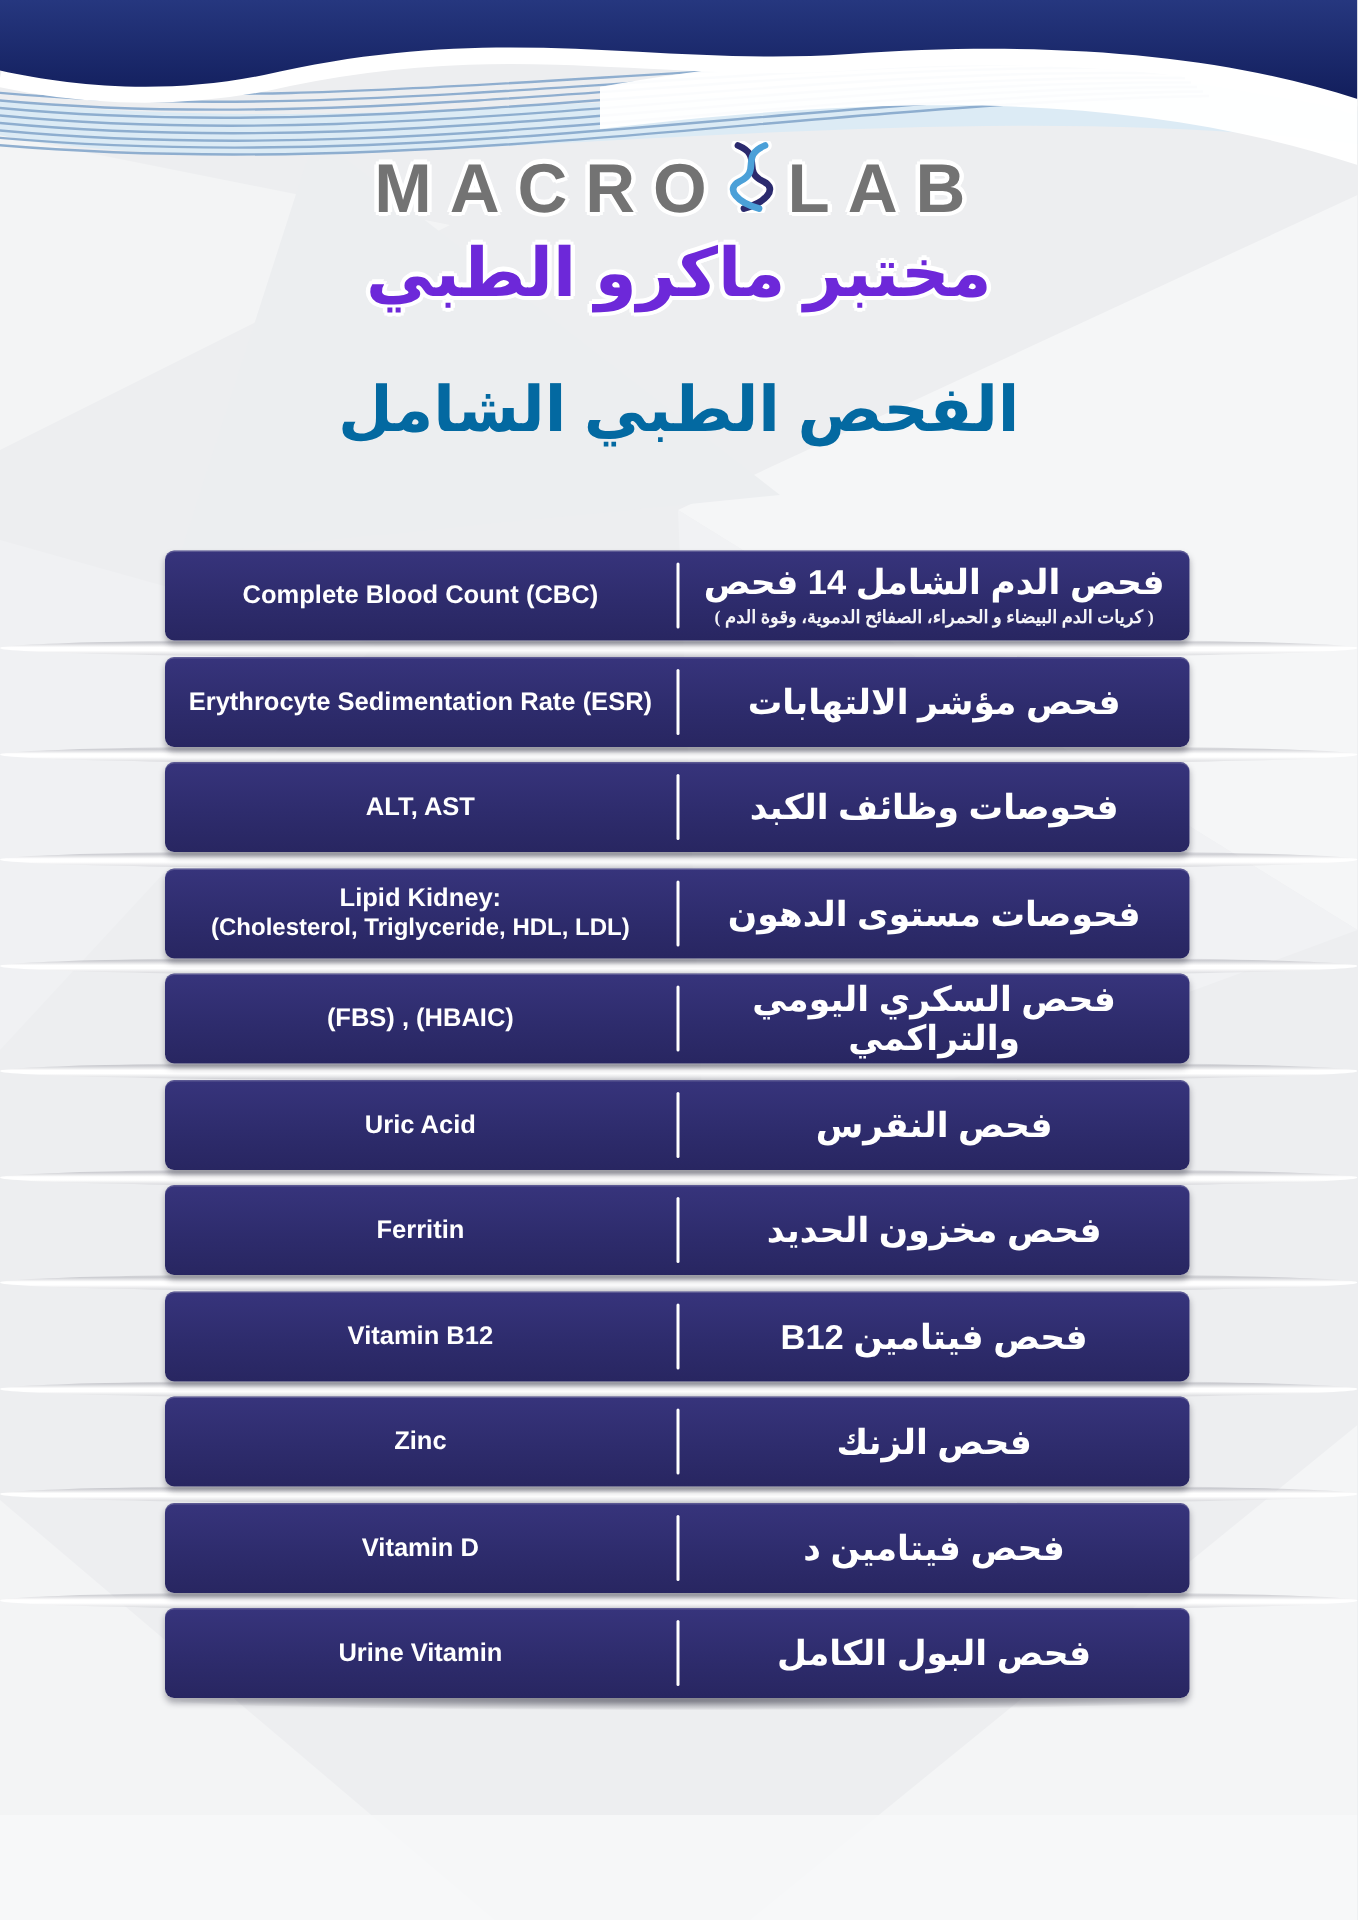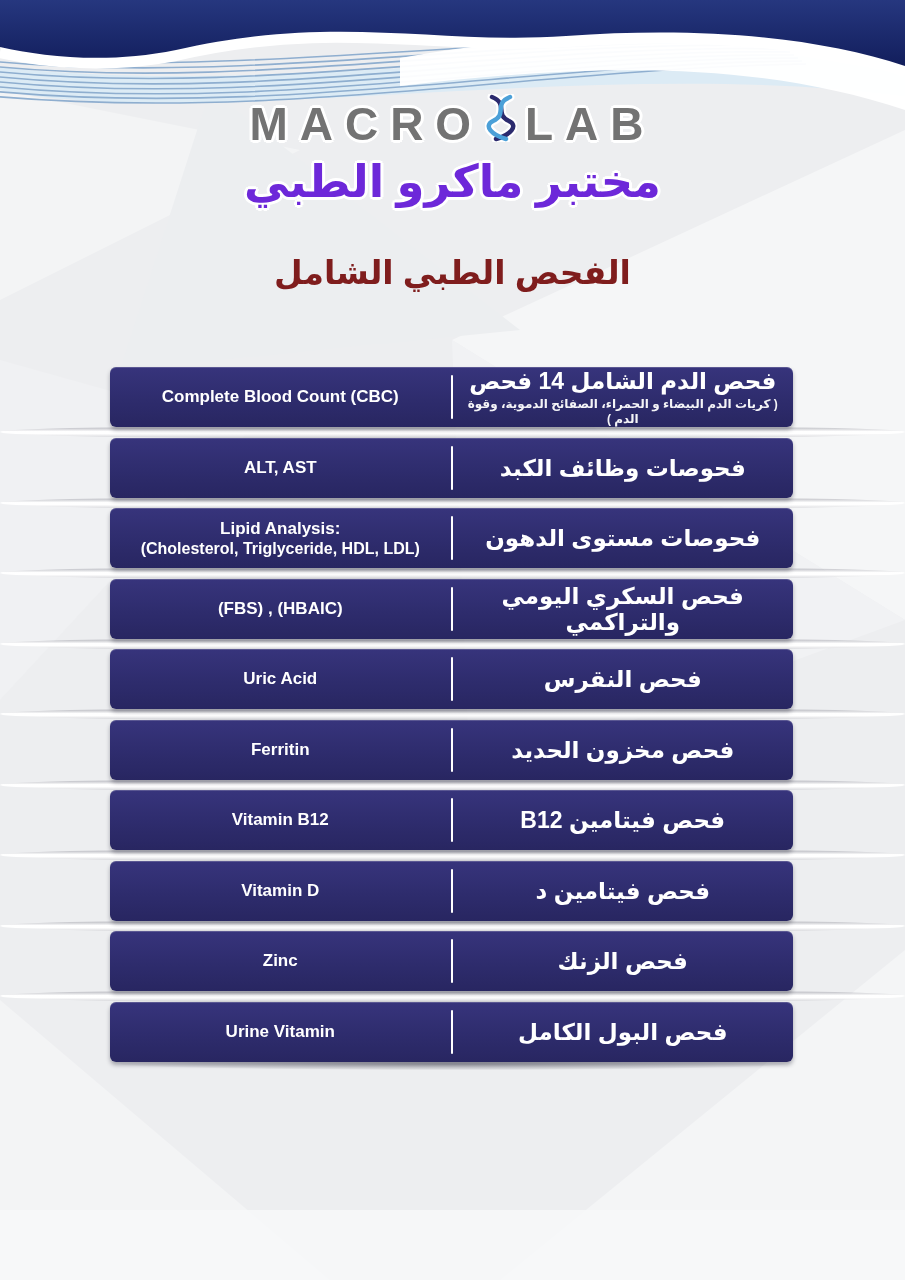--- a/index.html
+++ b/index.html
@@ -31,21 +31,21 @@
   .brand-ar{
     position:absolute;top:150px;left:0;width:100%;
     text-align:center;direction:rtl;
     font-size:45px;font-weight:bold;color:#6d28d9;line-height:64px;
     text-shadow:-2px -2px 0 #fff,2px -2px 0 #fff,-2px 2px 0 #fff,2px 2px 0 #fff,
                 -3px 0 0 #fff,3px 0 0 #fff,0 -3px 0 #fff,0 3px 0 #fff;
   }
   .page-title{
     position:absolute;top:240px;left:0;width:100%;
     text-align:center;direction:rtl;
-    font-size:33px;font-weight:bold;color:#7f1d1d;line-height:66px;
+    font-size:42px;font-weight:bold;color:#0369a1;line-height:66px;
   }
 
   
   .tests{position:absolute;top:367px;left:0;width:905px;}
   .row{position:relative;height:60px;margin-bottom:10.5px;}
   .row .shine{
     position:absolute;left:0;right:0;bottom:-11px;height:12px;z-index:0;
     background:linear-gradient(180deg,
       rgba(120,120,132,0) 0%,
       rgba(120,120,132,0.30) 20%,
@@ -69,21 +69,21 @@
   .cell-en{
     width:50%;display:flex;flex-direction:column;justify-content:center;align-items:center;
     color:#fff;font-weight:bold;font-size:17px;line-height:20px;text-align:center;padding:0 10px;box-sizing:border-box;
   }
   .cell-en .line2{font-size:16px;font-weight:bold;line-height:19px;}
   .v-divider{width:2px;background:#ffffff;height:44px;align-self:center;border-radius:1px;}
   .cell-ar{
     width:50%;display:flex;flex-direction:column;justify-content:center;align-items:center;
     direction:rtl;color:#fff;font-weight:bold;font-size:23px;line-height:26px;text-align:center;padding:16px 10px;box-sizing:border-box;
   }
-  .cell-ar .sub{font-size:12px;font-weight:bold;line-height:15px;margin-top:3px;opacity:0.95;}
+  .cell-ar .sub{font-size:12px;font-weight:bold;line-height:15px;margin-top:3px;opacity:0.95;font-family:Liberation Serif, serif;}
 </style>
 </head>
 <body>
 
 <svg id="facets" class="layer" width="905" height="1280" viewBox="0 0 905 1280" xmlns="http://www.w3.org/2000/svg">
   <rect width="905" height="1280" fill="#edeef0"></rect>
   <polygon points="452,340 905,130 905,620" fill="#f5f6f7"></polygon>
   <polygon points="452,340 905,620 470,780" fill="#f1f2f4"></polygon>
   <polygon points="0,300 300,150 0,90" fill="#f3f4f5"></polygon>
   <polygon points="0,700 250,430 0,360" fill="#f0f1f3"></polygon>
@@ -150,20 +150,34 @@
 
         </div>
         <div class="v-divider"></div>
         <div class="cell-ar">
           <div class="main">فحص الدم الشامل 14 فحص</div>
           <div class="sub">( كريات الدم البيضاء و الحمراء، الصفائح الدموية، وقوة الدم )</div>
         </div>
       </div>
     </div>
 
+    <div class="row">
+      <div class="shine"></div>
+      <div class="bar">
+        <div class="cell-en">
+          <div class="line1">Erythrocyte Sedimentation Rate (ESR)</div>
+
+        </div>
+        <div class="v-divider"></div>
+        <div class="cell-ar">
+          <div class="main">فحص مؤشر الالتهابات</div>
+
+        </div>
+      </div>
+    </div>
 
     <div class="row">
       <div class="shine"></div>
       <div class="bar">
         <div class="cell-en">
           <div class="line1">ALT, AST</div>
 
         </div>
         <div class="v-divider"></div>
         <div class="cell-ar">
@@ -171,21 +185,21 @@
 
         </div>
       </div>
     </div>
 
 
     <div class="row">
       <div class="shine"></div>
       <div class="bar">
         <div class="cell-en">
-          <div class="line1">Lipid Analysis:</div>
+          <div class="line1">Lipid Kidney:</div>
           <div class="line2">(Cholesterol, Triglyceride, HDL, LDL)</div>
         </div>
         <div class="v-divider"></div>
         <div class="cell-ar">
           <div class="main">فحوصات مستوى الدهون</div>
 
         </div>
       </div>
     </div>
 
@@ -246,50 +260,50 @@
           <div class="main">فحص فيتامين B12</div>
 
         </div>
       </div>
     </div>
 
     <div class="row">
       <div class="shine"></div>
       <div class="bar">
         <div class="cell-en">
+          <div class="line1">Zinc</div>
+
+        </div>
+        <div class="v-divider"></div>
+        <div class="cell-ar">
+          <div class="main">فحص الزنك</div>
+
+        </div>
+      </div>
+    </div>
+
+    <div class="row">
+      <div class="shine"></div>
+      <div class="bar">
+        <div class="cell-en">
           <div class="line1">Vitamin D</div>
 
         </div>
         <div class="v-divider"></div>
         <div class="cell-ar">
           <div class="main">فحص فيتامين د</div>
 
         </div>
       </div>
     </div>
 
     <div class="row">
       <div class="shine"></div>
       <div class="bar">
         <div class="cell-en">
-          <div class="line1">Zinc</div>
-
-        </div>
-        <div class="v-divider"></div>
-        <div class="cell-ar">
-          <div class="main">فحص الزنك</div>
-
-        </div>
-      </div>
-    </div>
-
-    <div class="row">
-      <div class="shine"></div>
-      <div class="bar">
-        <div class="cell-en">
           <div class="line1">Urine Vitamin</div>
 
         </div>
         <div class="v-divider"></div>
         <div class="cell-ar">
           <div class="main">فحص البول الكامل</div>
 
         </div>
       </div>
     </div>

